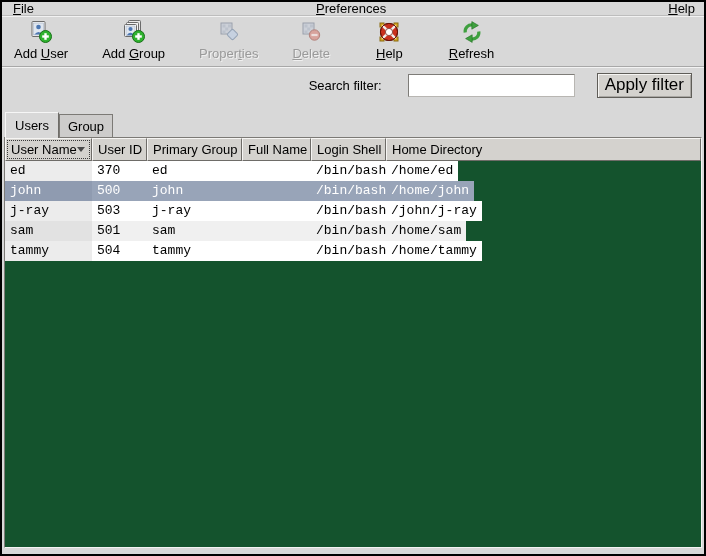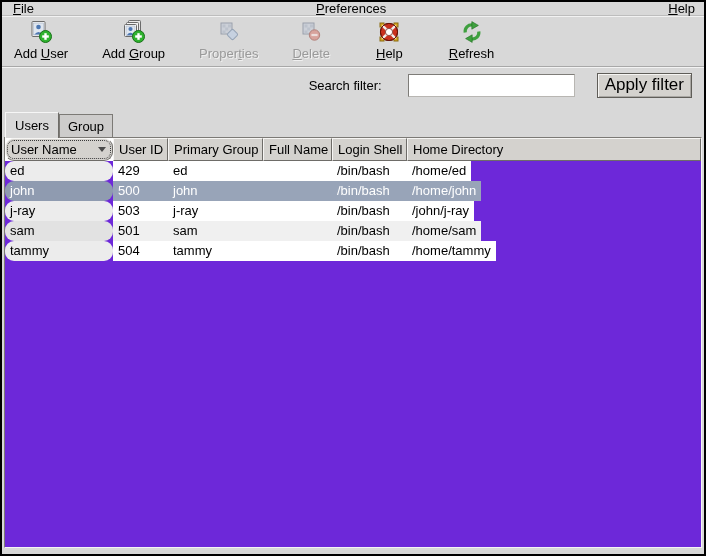--- a/index.html
+++ b/index.html
@@ -90,23 +90,23 @@
     border-top:1px solid #f6f5f3; border-left:1px solid #f6f5f3;
     border-right:1px solid #6e6c68; border-bottom:1px solid #6e6c68;
     cursor:default; position:relative;
   }
   .th.sorted { outline:1px dotted #3a3a3a; outline-offset:-3px; }
   .sort-arrow {
     width:0; height:0; margin-left:auto; margin-right:1px;
     border-left:4px solid transparent; border-right:4px solid transparent;
     border-top:5px solid #4a4a4a;
   }
-  .c0{width:108px;border-radius:9px;} .c1{width:55px;} .c2{width:95px;} .c3{width:69px;} .c4{width:75px;}
+  .c0{width:87px;} .c1{width:55px;} .c2{width:95px;} .c3{width:69px;} .c4{width:75px;}
   .c5{flex:1; min-width:0;}
-  .tbody { flex:1; overflow:hidden; background:#6d28d9; }
+  .tbody { flex:1; overflow:hidden; background:#14532d;font-family:Liberation Mono, monospace; }
   .tr { display:flex; height:20px; }
   .td {
     flex:none; padding:0 5px; line-height:20px; white-space:nowrap; overflow:hidden;
     background:#fff;
   }
   .tr .td.c0 { background:#ececec; }
   .tr.stripe .td { background:#f0f0f0; }
   .tr.stripe .td.c0 { background:#e2e2e2; }
   .tr.selected .td { background:#98a4b8; color:#fff; }
   .tr.selected .td.c0 { background:#8f9bb0; }
@@ -253,21 +253,21 @@
       <div class="th c4">
           <span>Login Shell</span>
         </div>
       <div class="th c5">
           <span>Home Directory</span>
         </div>
     </div>
     <div class="tbody">
         <div class="tr">
           <div class="td c0">ed</div>
-          <div class="td c1">429</div>
+          <div class="td c1">370</div>
           <div class="td c2">ed</div>
           <div class="td c3"></div>
           <div class="td c4">/bin/bash</div>
           <div class="td c5">/home/ed</div>
         </div>
         <div class="tr selected">
           <div class="td c0">john</div>
           <div class="td c1">500</div>
           <div class="td c2">john</div>
           <div class="td c3"></div>

